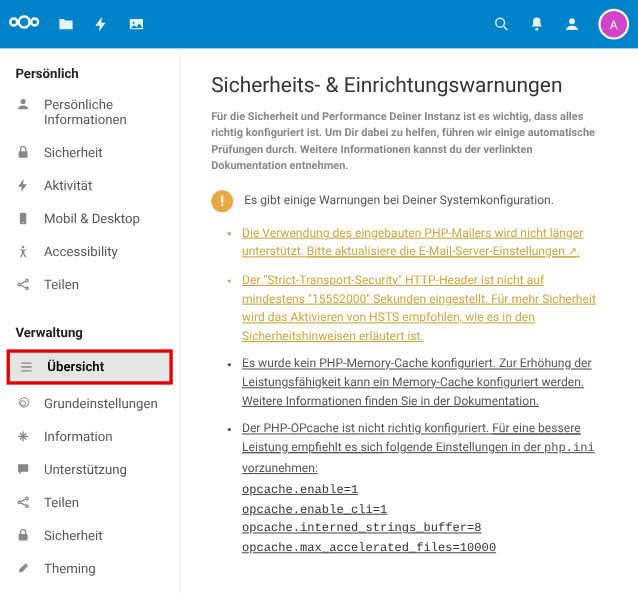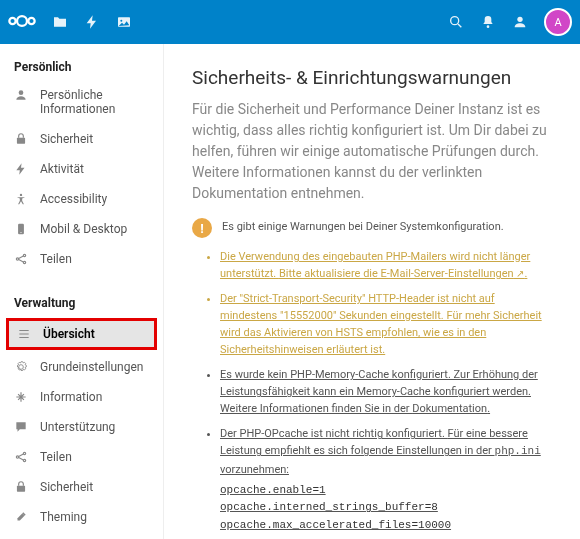--- a/index.html
+++ b/index.html
@@ -17,21 +17,21 @@
 .section-title { font-weight: 700; font-size: 12px; color: #222; padding: 8px 14px 6px; }
 .nav-item { display: flex; gap: 12px; padding: 8px 14px; color: #555; cursor: pointer; font-size: 12px; }
 .nav-item.active { background: #e5e5e5; border: 3px solid #e30000; margin: 2px 6px; padding: 6px 8px; color: #000; font-weight: 600; }
 .nav-icon { width: 14px; height: 14px; flex-shrink: 0; color: #888; }
 .nav-icon svg { width: 14px; height: 14px; }
 .content { flex: 1; overflow-y: auto; padding: 22px 28px 16px 28px; scrollbar-width: thin; scrollbar-color: #bbb #eee; }
 .content::-webkit-scrollbar { width: 8px; }
 .content::-webkit-scrollbar-track { background: #eee; }
 .content::-webkit-scrollbar-thumb { background: #bbb; }
 h2 { font-size: 19px; font-weight: 400; color: #333; margin-bottom: 10px; }
-.intro { font-size: 14px; color: #888; line-height: 1.5; margin-bottom: 14px; }
+.intro { font-size: 10px; color: #888; line-height: 1.5; margin-bottom: 14px; font-weight: bold; }
 .warn-box { display: flex; gap: 10px; margin-bottom: 10px; }
 .warn-icon { width: 20px; height: 20px; border-radius: 50%; background: #e9a846; color: #fff; display: flex; align-items: center; justify-content: center; font-weight: 700; font-size: 13px; flex-shrink: 0; }
 .warn-text { font-size: 11px; color: #555; padding-top: 2px; }
 ul.warn-list { list-style: disc; padding-left: 28px; margin-bottom: 14px; }
 ul.warn-list > li { font-size: 11px; color: #caa745; line-height: 1.55; margin-bottom: 8px; text-decoration: underline; }
 ul.warn-list > li.dark { color: #555; }
 a { color: inherit; text-decoration: underline; }
 .ylink { color: #caa745; text-decoration: underline; }
 .ext::after { content: " ↗"; font-size: 10px; }
 .code-block { font-family: "Courier New", monospace; font-size: 11px; color: #333; margin: 4px 0 6px 0; line-height: 1.6; }
@@ -108,31 +108,31 @@
           <span>Sicherheit</span>
         </div>
         <div class="nav-item">
           <span class="nav-icon"><svg viewBox="0 0 24 24" fill="currentColor">
               <path d="M13 2L4 14h6l-1 8 9-12h-6z"></path>
             </svg></span>
           <span>Aktivität</span>
         </div>
         <div class="nav-item">
           <span class="nav-icon"><svg viewBox="0 0 24 24" fill="currentColor">
+              <rect x="7" y="3" width="10" height="18" rx="2"></rect>
+              <circle cx="12" cy="18" r="1" fill="#fff"></circle>
+            </svg></span>
+          <span>Mobil &amp; Desktop</span>
+        </div>
+        <div class="nav-item">
+          <span class="nav-icon"><svg viewBox="0 0 24 24" fill="currentColor">
               <circle cx="12" cy="5" r="2"></circle>
               <path d="M5 9h14l-5 2v4l3 6h-2l-3-5-3 5H7l3-6v-4z"></path>
             </svg></span>
           <span>Accessibility</span>
-        </div>
-        <div class="nav-item">
-          <span class="nav-icon"><svg viewBox="0 0 24 24" fill="currentColor">
-              <rect x="7" y="3" width="10" height="18" rx="2"></rect>
-              <circle cx="12" cy="18" r="1" fill="#fff"></circle>
-            </svg></span>
-          <span>Mobil &amp; Desktop</span>
         </div>
         <div class="nav-item">
           <span class="nav-icon"><svg viewBox="0 0 24 24" fill="none" stroke="currentColor" stroke-width="2">
               <circle cx="6" cy="12" r="2"></circle>
               <circle cx="18" cy="6" r="2"></circle>
               <circle cx="18" cy="18" r="2"></circle>
               <path d="M8 11l8-4M8 13l8 4"></path>
             </svg></span>
           <span>Teilen</span>
         </div>
@@ -206,20 +206,21 @@
       <li>
         <span>Der "Strict-Transport-Security" HTTP-Header ist nicht auf mindestens "15552000" Sekunden eingestellt. Für mehr Sicherheit wird das Aktivieren von HSTS empfohlen, wie es in den </span><a class="ylink">Sicherheitshinweisen</a><span> erläutert ist.</span>
       </li>
       <li class="dark">
         <span>Es wurde kein PHP-Memory-Cache konfiguriert. Zur Erhöhung der Leistungsfähigkeit kann ein Memory-Cache konfiguriert werden. Weitere Informationen finden Sie in der </span><a>Dokumentation</a>.
       </li>
       <li class="dark">
         <span>Der PHP-OPcache ist nicht richtig konfiguriert. </span><a>Für eine bessere Leistung empfiehlt es sich</a><span> folgende Einstellungen in der </span><span class="code-inline" style="font-family:'Courier New',monospace">php.ini</span><span> vorzunehmen:</span>
         <div class="code-block" id="code-block">
             <div>opcache.enable=1</div>
+            <div>opcache.enable_cli=1</div>
             <div>opcache.interned_strings_buffer=8</div>
             <div>opcache.max_accelerated_files=10000</div>
           </div>
       </li>
 
     </ul>
 
   </main>
 </div>
 

